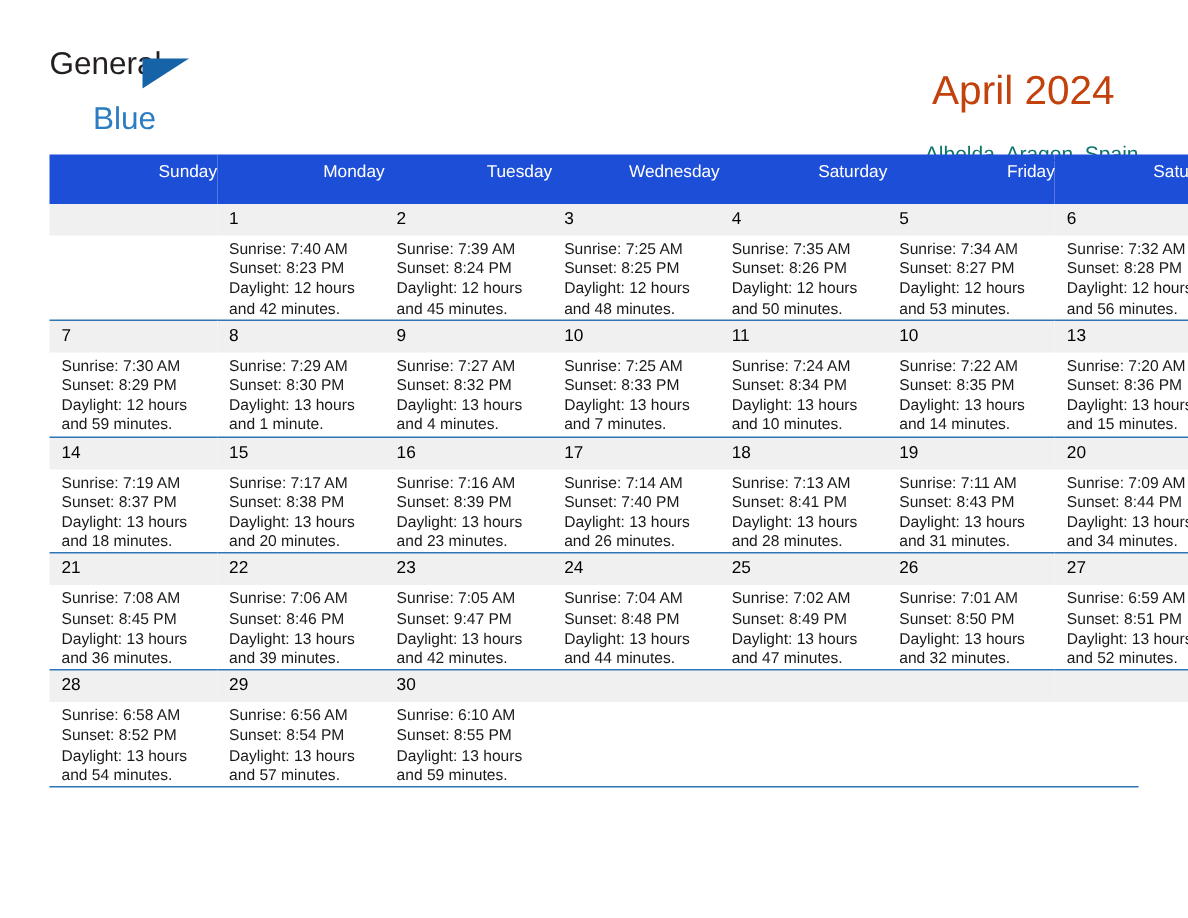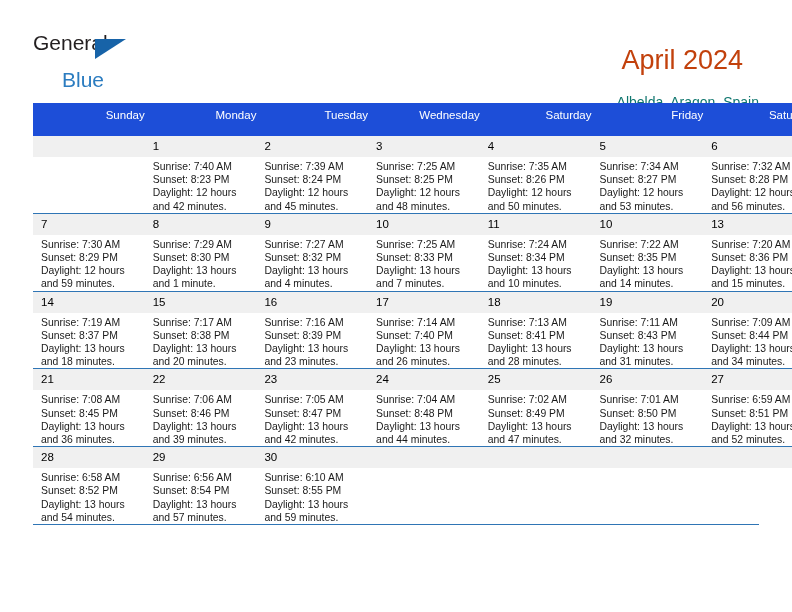--- a/index.html
+++ b/index.html
@@ -383,21 +383,21 @@
                 <div>Sunrise: 7:06 AM</div>
                 <div>Sunset: 8:46 PM</div>
                 <div>Daylight: 13 hours</div>
                 <div>and 39 minutes.</div>
               </div>
             </td>
             <td class="daycell">
               <div class="datenum">23</div>
               <div class="details">
                 <div>Sunrise: 7:05 AM</div>
-                <div>Sunset: 8:47 PM</div>
+                <div>Sunset: 9:47 PM</div>
                 <div>Daylight: 13 hours</div>
                 <div>and 42 minutes.</div>
               </div>
             </td>
             <td class="daycell">
               <div class="datenum">24</div>
               <div class="details">
                 <div>Sunrise: 7:04 AM</div>
                 <div>Sunset: 8:48 PM</div>
                 <div>Daylight: 13 hours</div>

